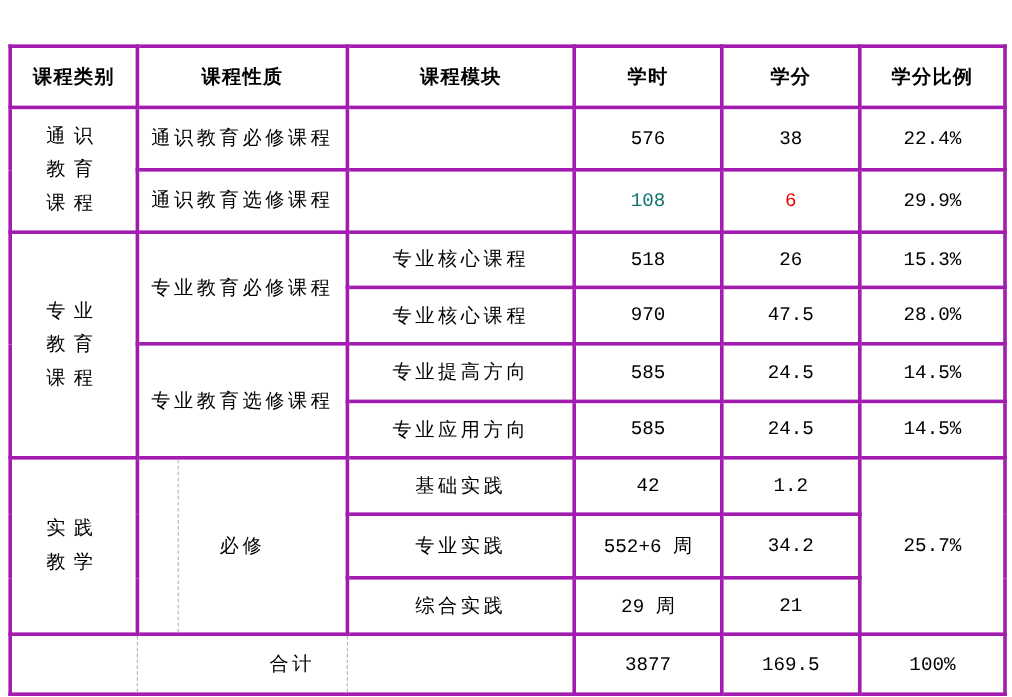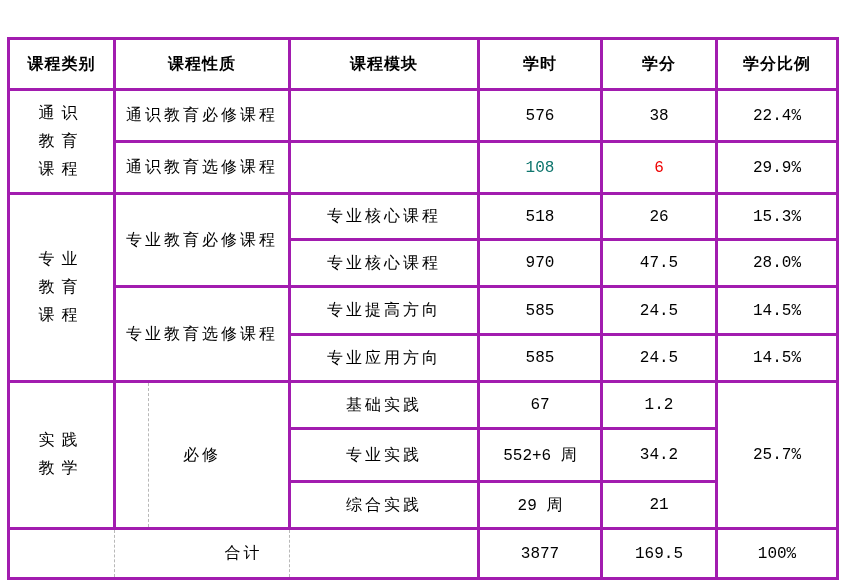--- a/index.html
+++ b/index.html
@@ -149,21 +149,21 @@
       <tr>
         <td rowspan="3" class="cat-cell">
           <span class="cat-line">实践</span>
           <span class="cat-line">教学</span>
         </td>
         <td rowspan="3" class="cjk rel">
           <span class="dash-v" style="left:32px"></span>
           <span>必修</span>
         </td>
         <td class="cjk">基础实践</td>
-        <td>67</td>
+        <td>42</td>
         <td>1.2</td>
         <td rowspan="3">25.7%</td>
       </tr>
       <tr>
         <td class="cjk">专业实践</td>
         <td>552+6 周</td>
         <td>34.2</td>
       </tr>
       <tr>
         <td class="cjk">综合实践</td>

